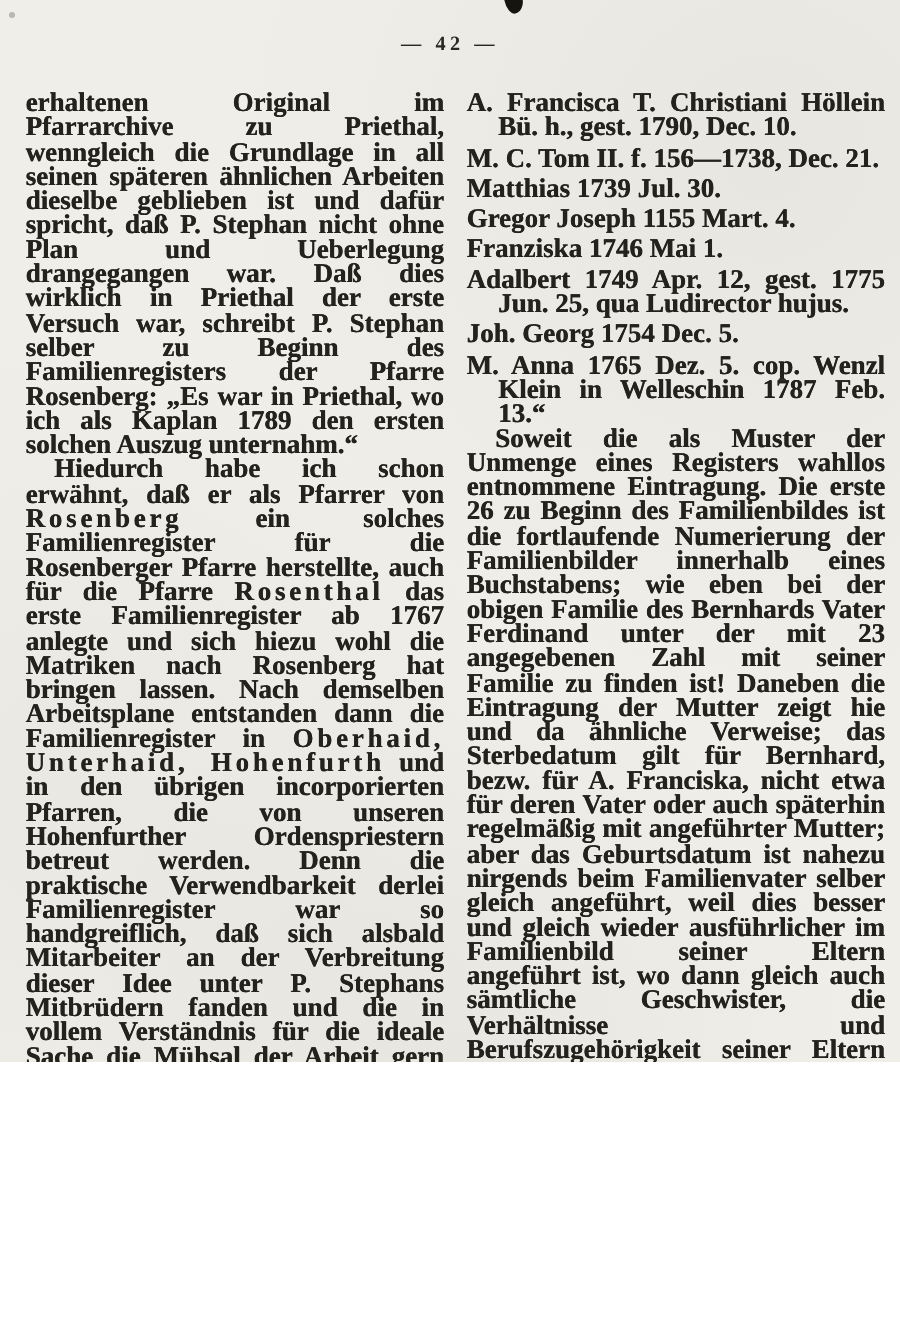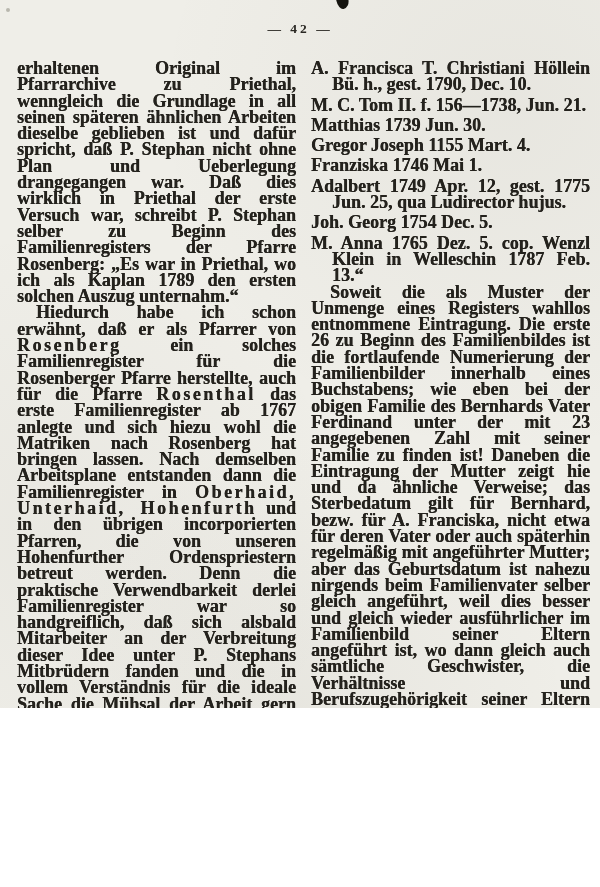--- a/index.html
+++ b/index.html
@@ -72,22 +72,22 @@
       </p>
 
       <p class="indent gap">
         <span class="sp">Ich gebe hier ein Beispiel aus dem Unterhaider Familien</span><span>register pag. 92:</span>
       </p>
 
     </div>
 
     <div class="col">
       <p class="entry">A. Francisca T. Christiani Höllein Bü. h., gest. 1790, Dec. 10.</p>
-      <p class="entry">M. C. Tom II. f. 156—1738, Jun. 21.</p>
-      <p class="entry">Matthias 1739 Jun. 30.</p>
+      <p class="entry">M. C. Tom II. f. 156—1738, Dec. 21.</p>
+      <p class="entry">Matthias 1739 Jul. 30.</p>
       <p class="entry">Gregor Joseph 1155 Mart. 4.</p>
       <p class="entry">Franziska 1746 Mai 1.</p>
       <p class="entry">Adalbert 1749 Apr. 12, gest. 1775 Jun. 25, qua Ludirector hujus.</p>
       <p class="entry">Joh. Georg 1754 Dec. 5.</p>
       <p class="entry">M. Anna 1765 Dez. 5. cop. Wenzl Klein in Welleschin 1787 Feb. 13.“</p>
 
       <p class="indent gap">Soweit die als Muster der Unmenge eines Registers wahllos entnommene Eintragung. Die erste 26 zu Beginn des Familienbildes ist die fortlaufende Numerierung der Familienbilder innerhalb eines Buchstabens; wie eben bei der obigen Familie des Bernhards Vater Ferdinand unter der mit 23 angegebenen Zahl mit seiner Familie zu finden ist! Daneben die Eintragung der Mutter zeigt hie und da ähnliche Verweise; das Sterbedatum gilt für Bernhard, bezw. für A. Franciska, nicht etwa für deren Vater oder auch späterhin regelmäßig mit angeführter Mutter; aber das Geburtsdatum ist nahezu nirgends beim Familienvater selber gleich angeführt, weil dies besser und gleich wieder ausführlicher im Familienbild seiner Eltern angeführt ist, wo dann gleich auch sämtliche Geschwister, die Verhältnisse und Berufszugehörigkeit seiner Eltern und mancherlei andere Eintragungen vereint sind. Denn wie hier oben nur bei der letzten Tochter ihr Trauungsdatum und ihr Mann angeführt wird, so geschieht das z. B. vorbildlich im Familienregister Priethal bei meist allen oder überwiegend bei den meisten Kindesangaben, woneben dann die Trauung und auch der Tod dazu vermerkt worden sind. Ein solches geschlossenes Familienbild ist ähnlich oder noch ausführlicher als die heutigentags von den Assentbehörden verlangten Familienausweise, wenn der</p>
     </div>
 
   </div>

